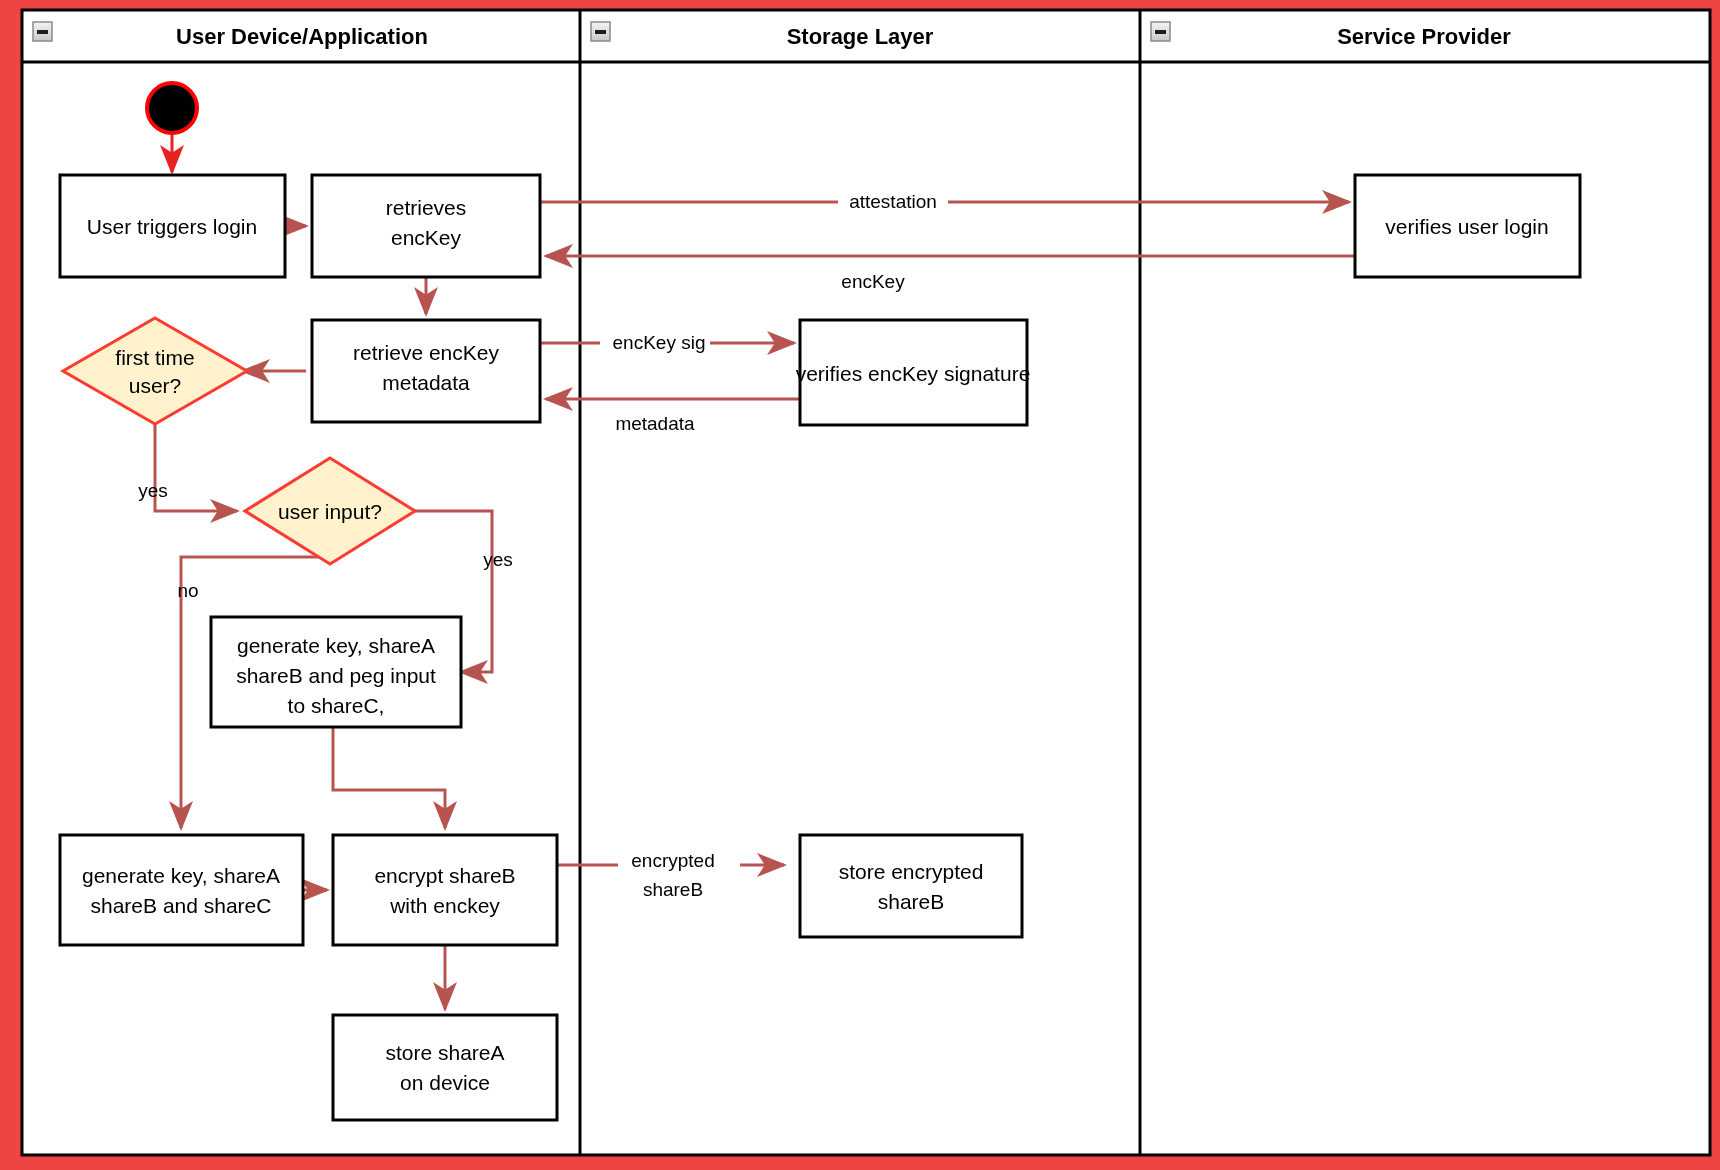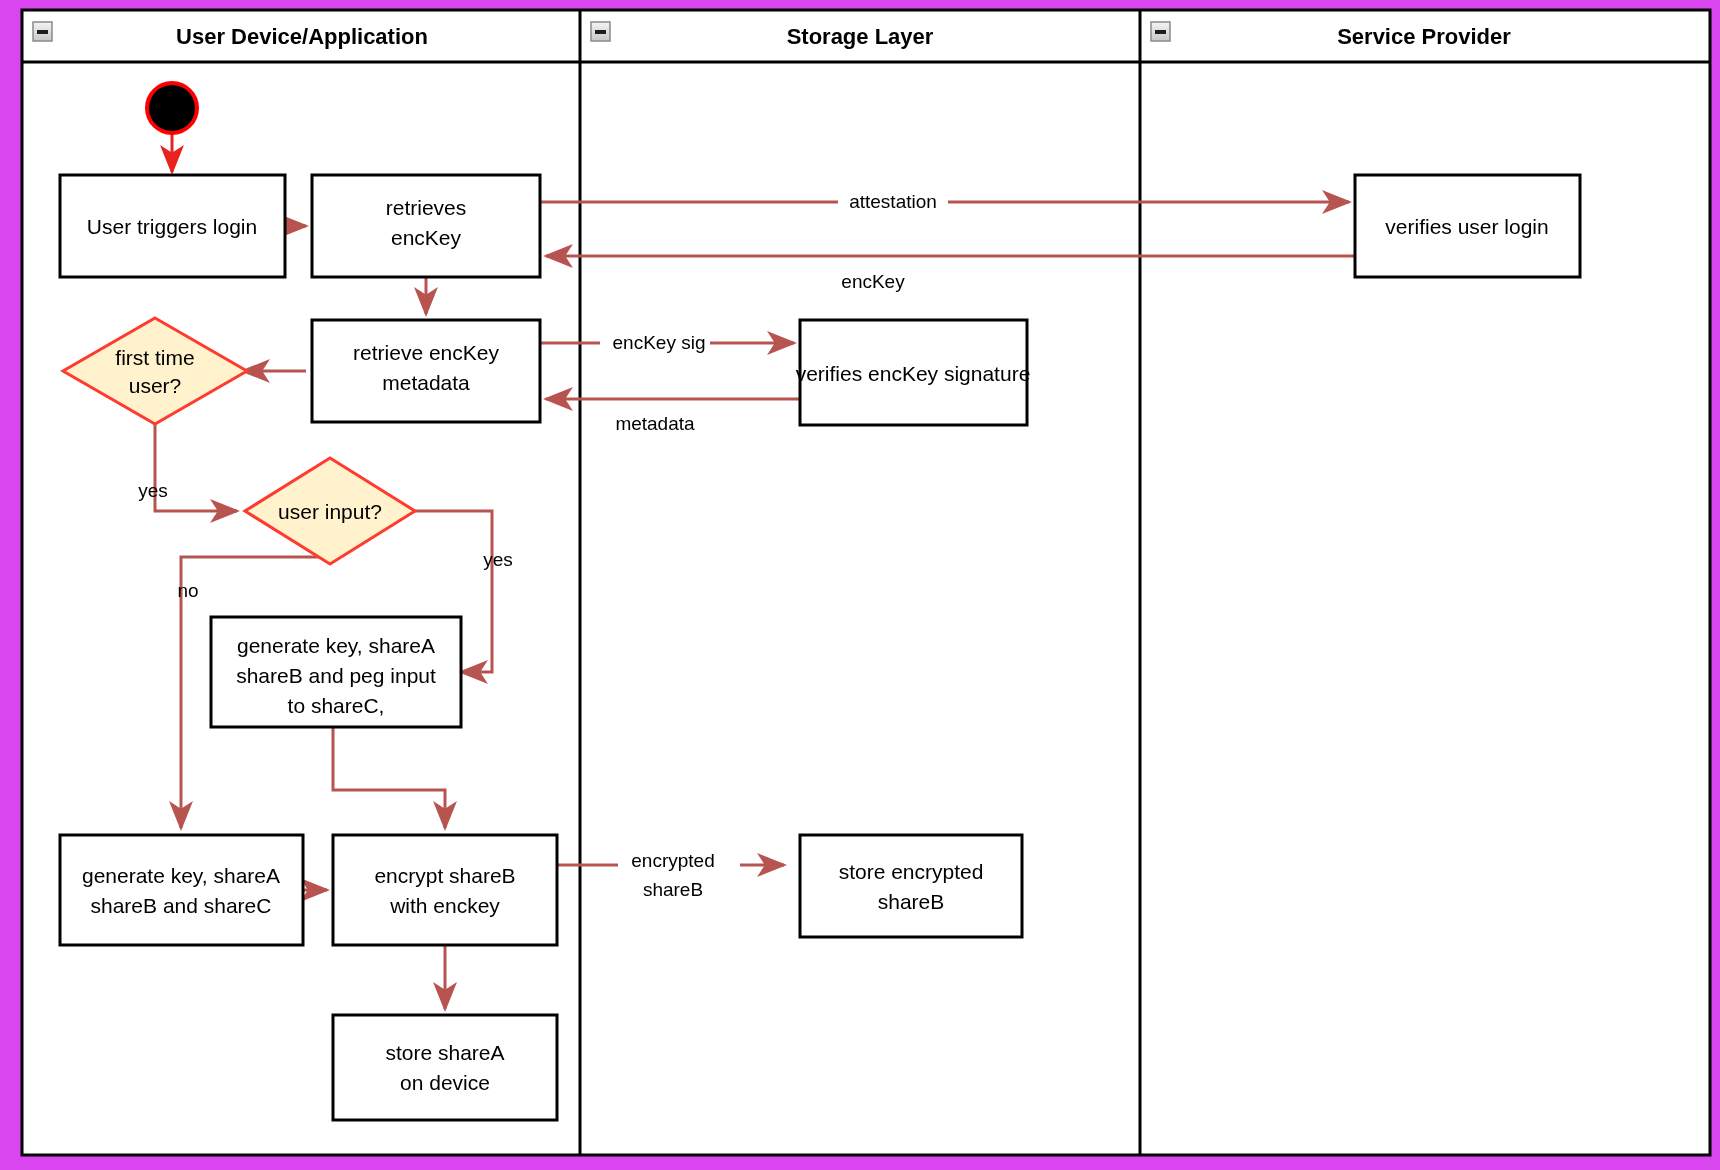--- a/index.html
+++ b/index.html
@@ -1,17 +1,17 @@
 <!DOCTYPE html>
 <html><head>
 <meta charset="utf-8">
 <style>
   html,body{margin:0;padding:0;background:#ffffff;}
   body{font-family:"Liberation Sans",sans-serif;}
-  #canvas{position:relative;width:1720px;height:1170px;background:#d946ef;overflow:hidden;}
+  #canvas{position:relative;width:1720px;height:1170px;background:#ef4444;overflow:hidden;}
   svg{position:absolute;left:0;top:0;}
   .lane-title{font-size:22px;font-weight:bold;fill:#000;text-anchor:middle;dominant-baseline:middle;}
   .node-label{font-size:21px;fill:#000;text-anchor:middle;}
   .edge-label{font-size:19px;fill:#000;text-anchor:middle;}
   .collapse-btn{cursor:pointer;}
 </style>
 </head>
 <body>
 
 <div id="canvas">

